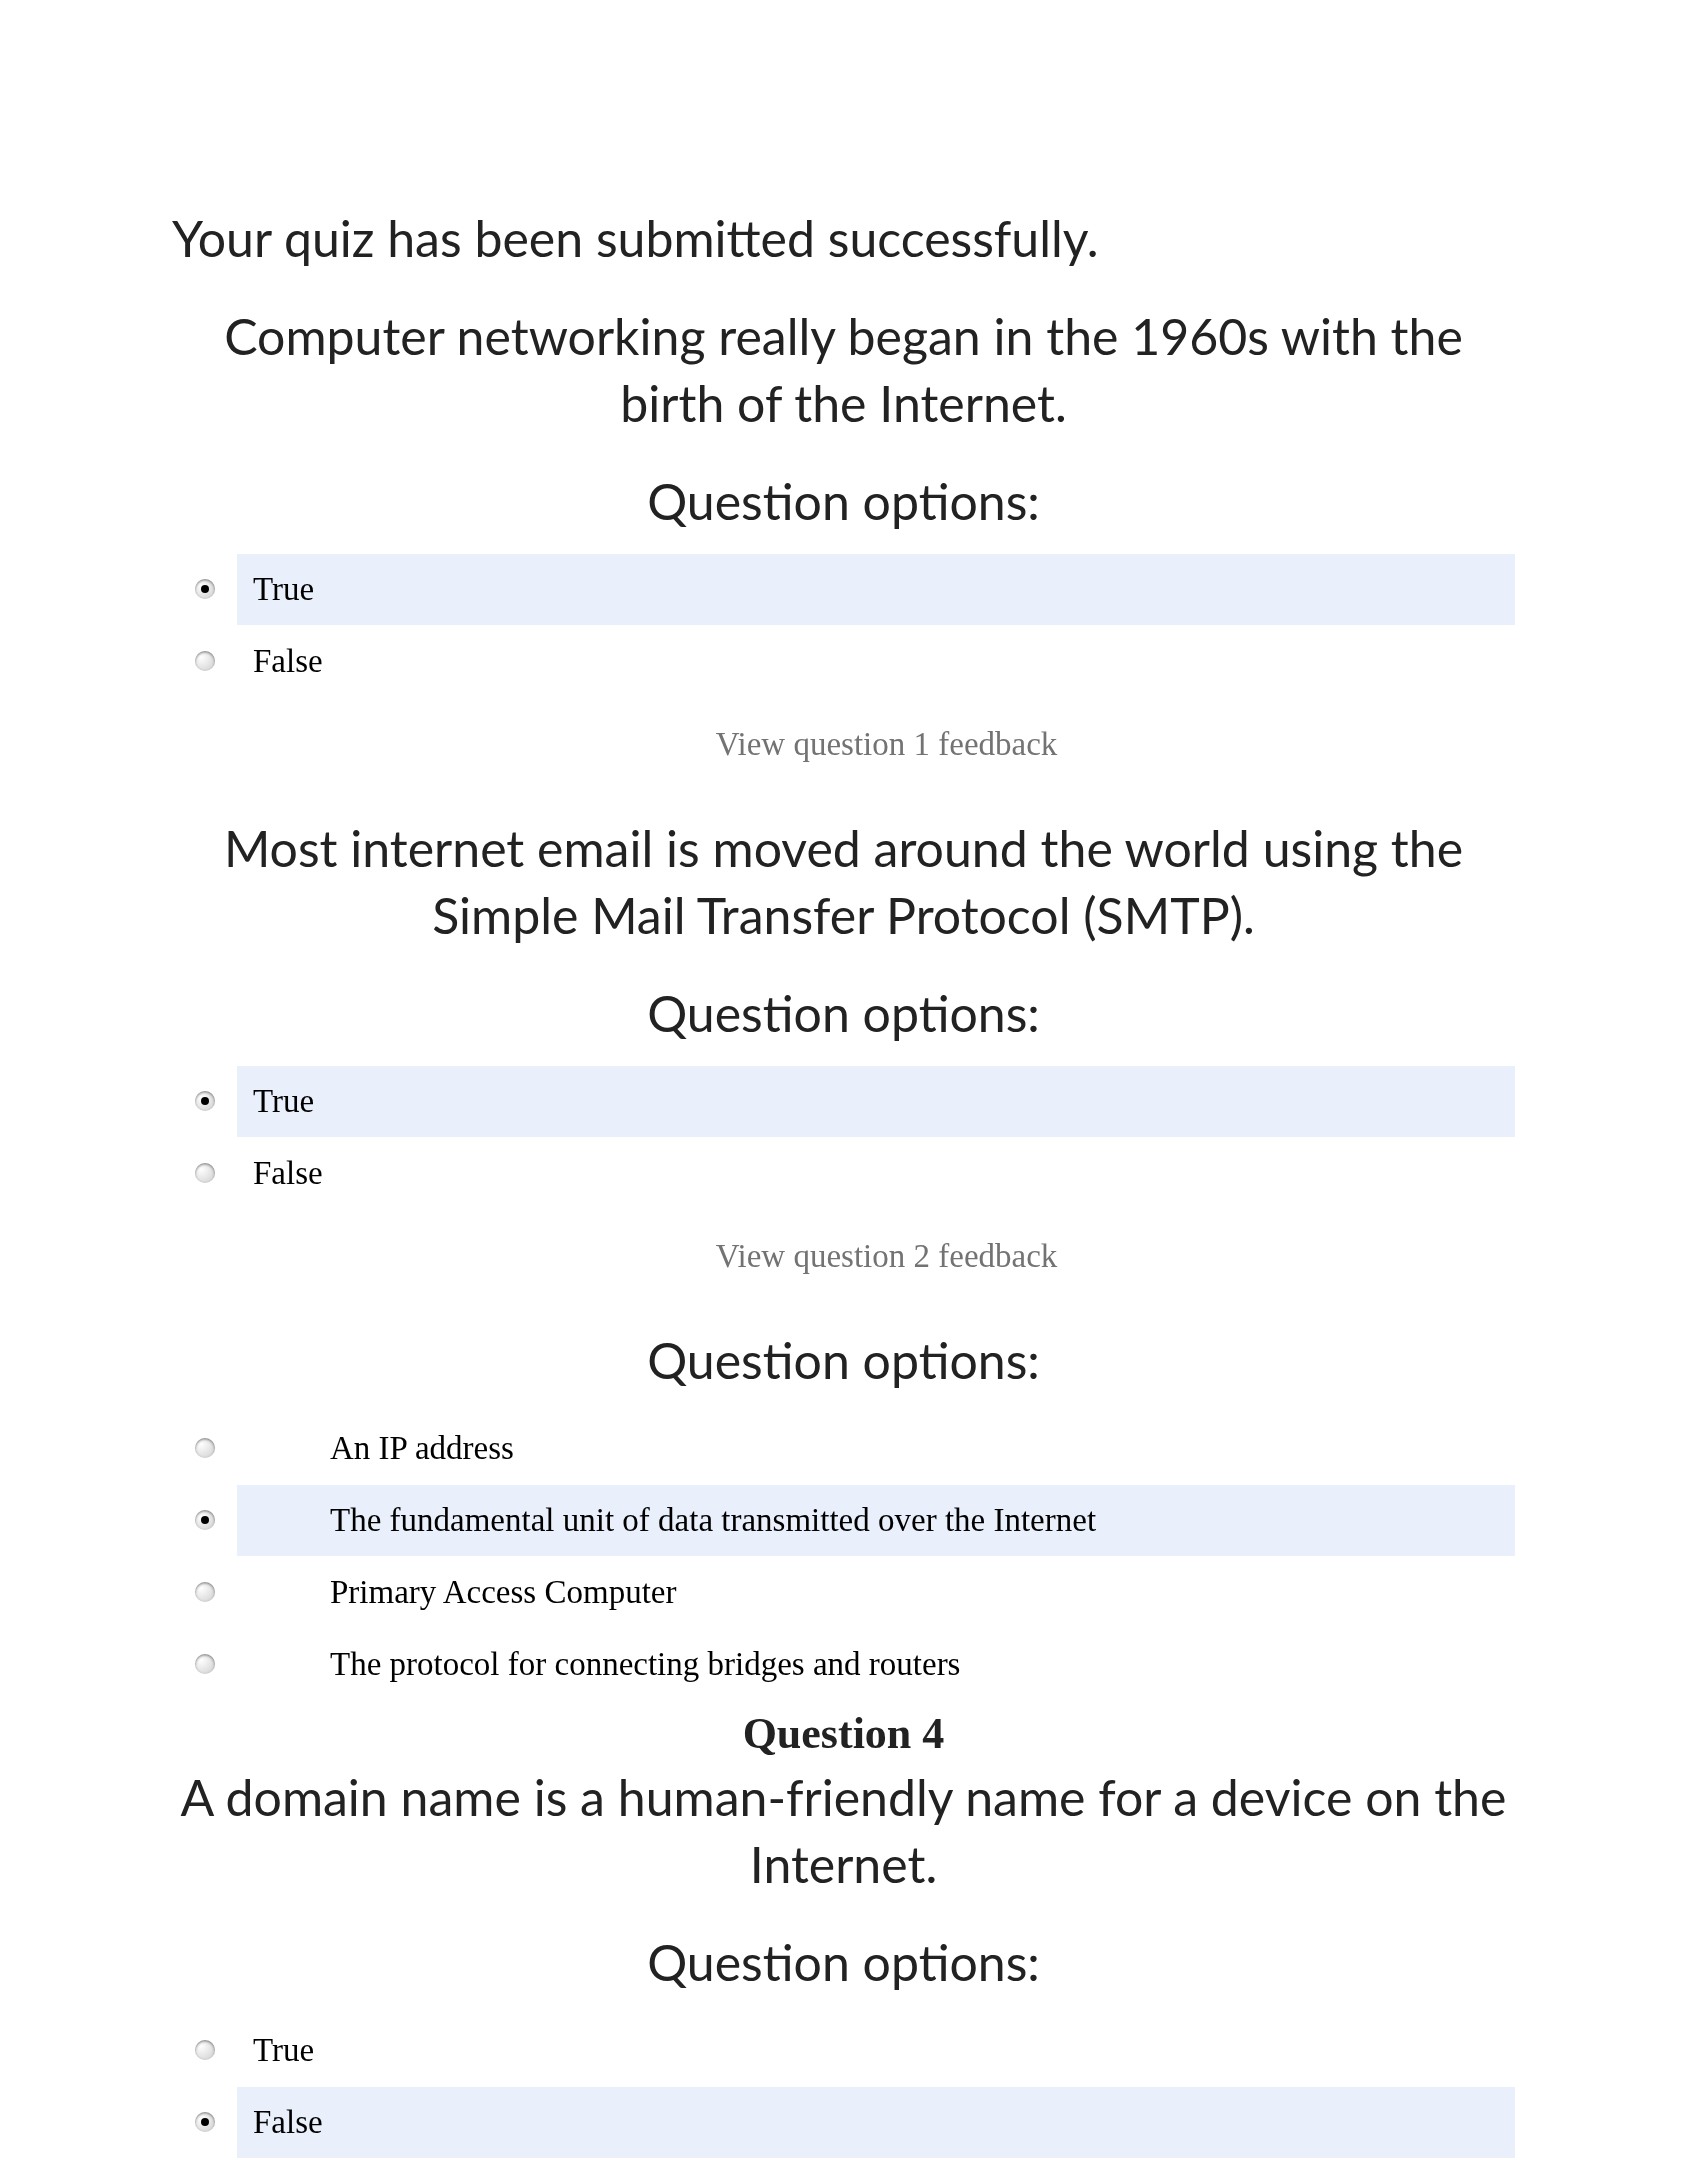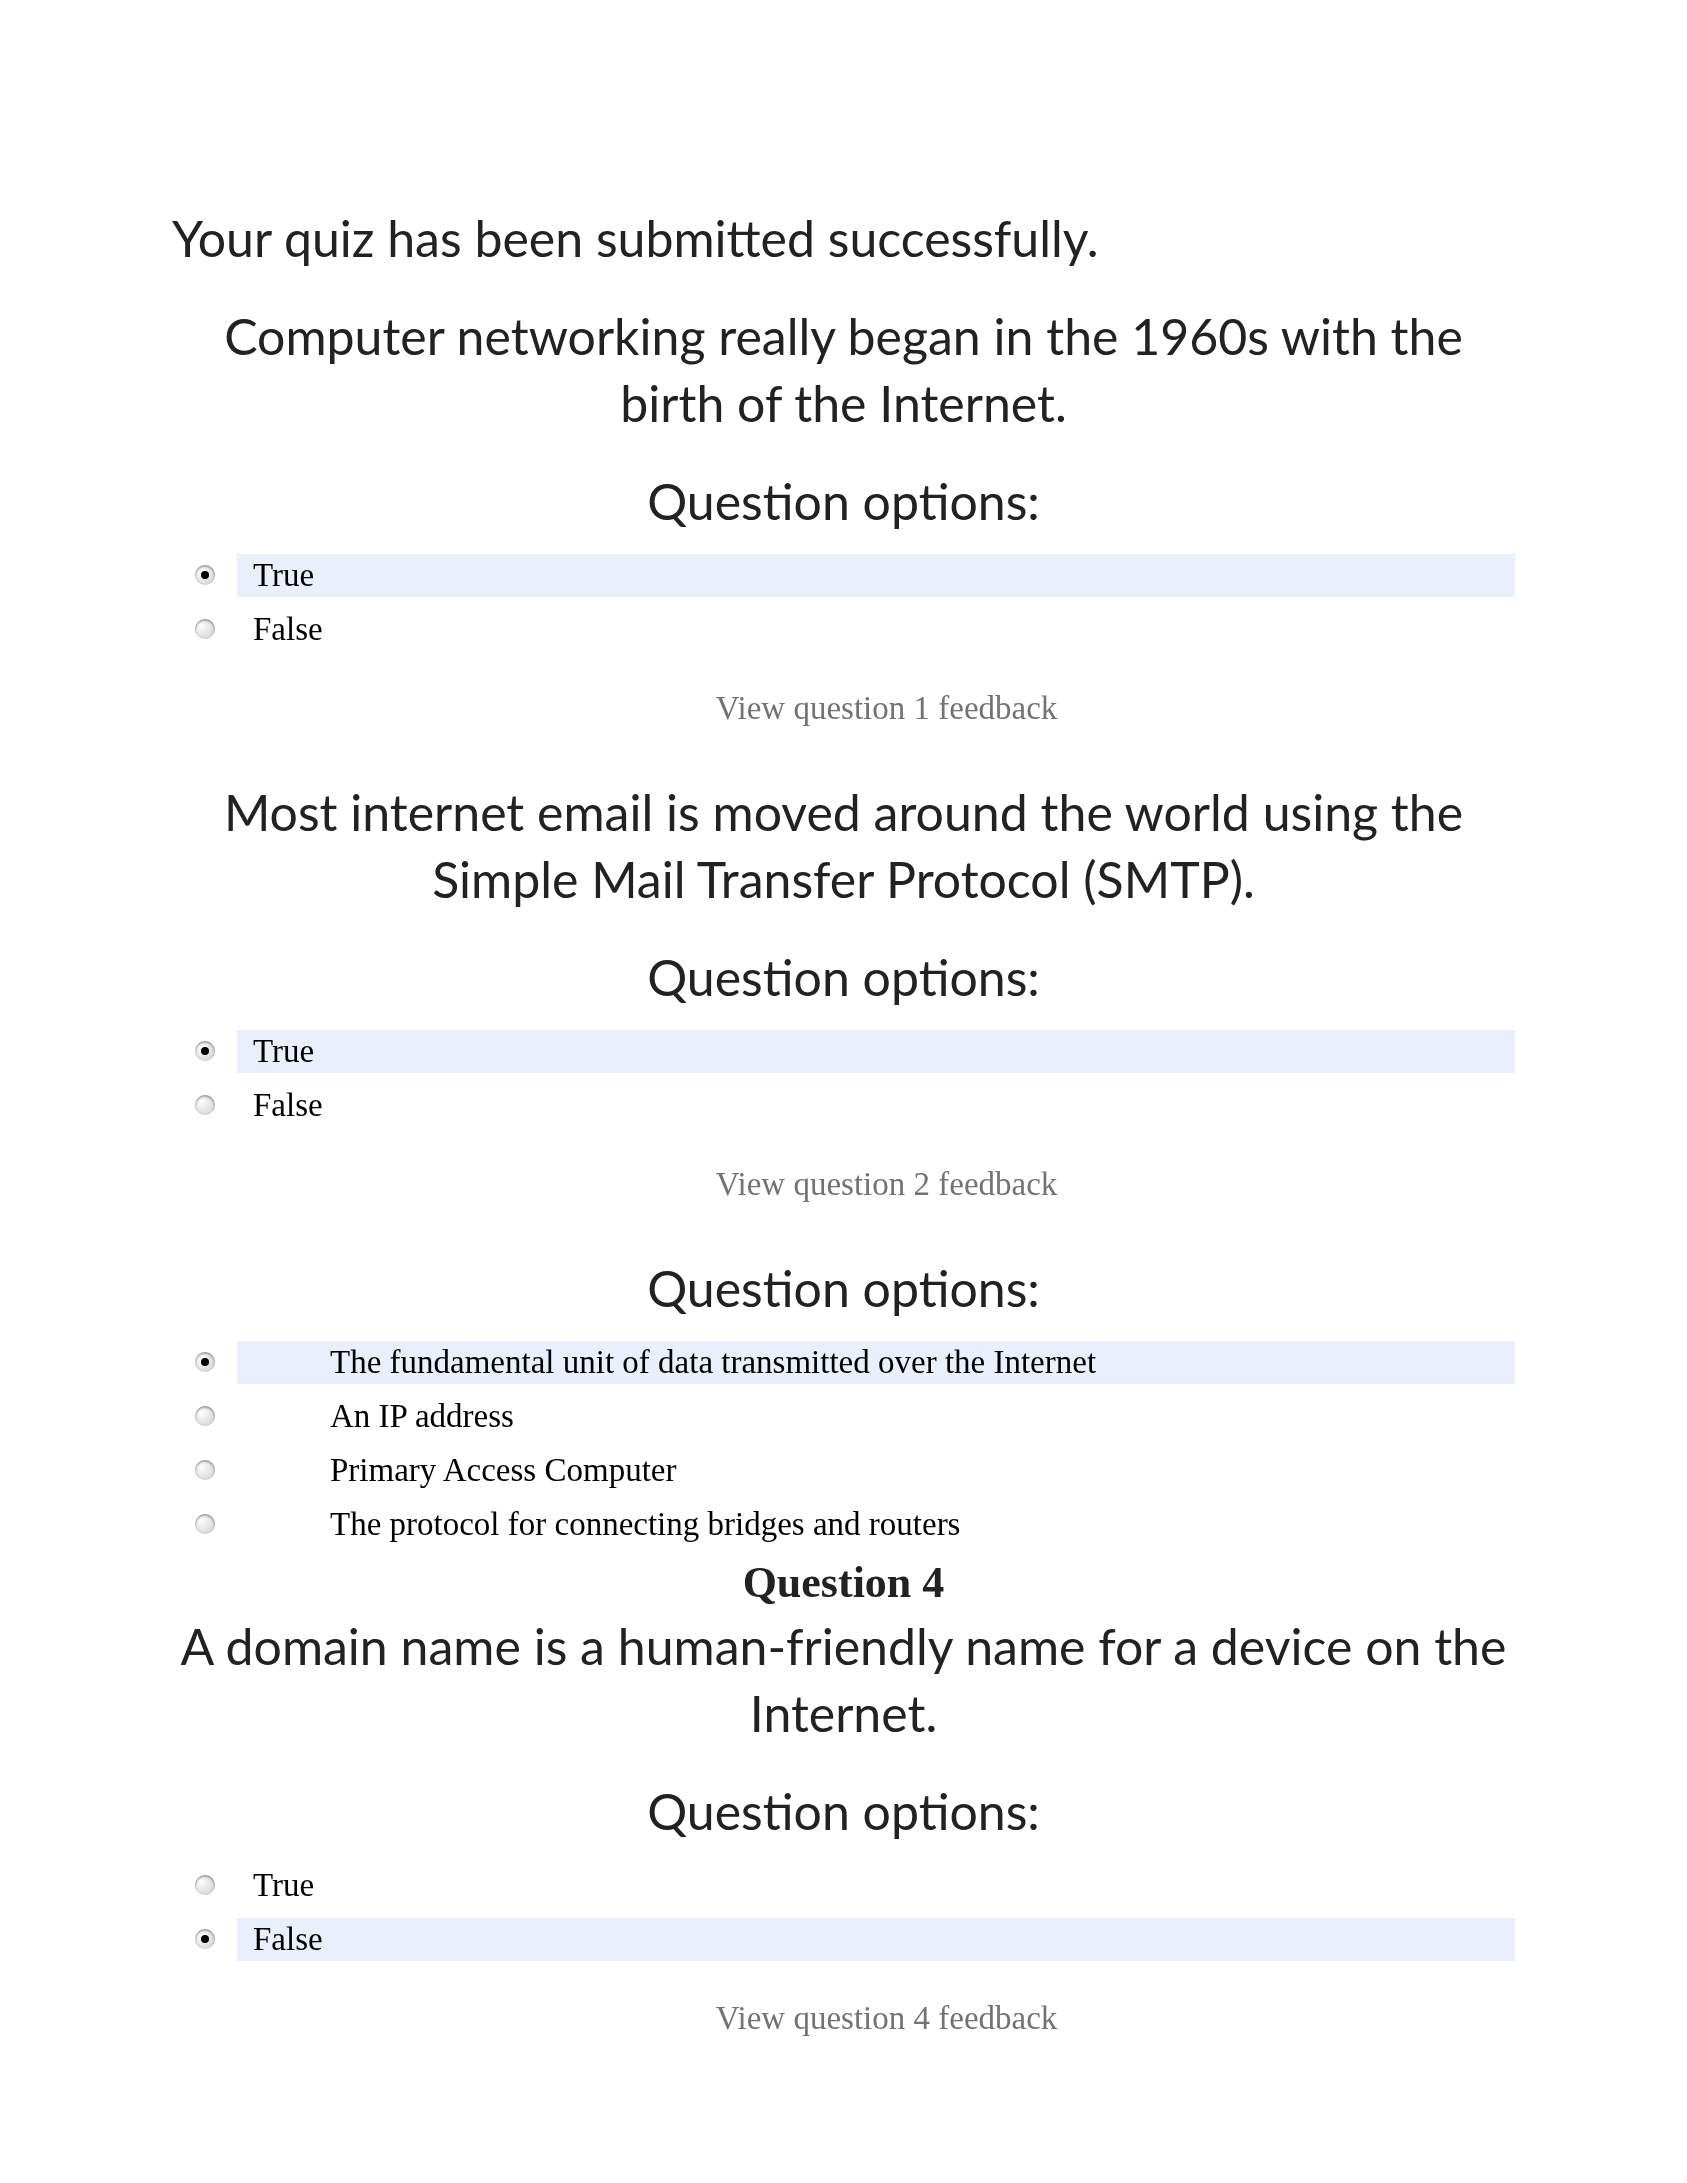--- a/index.html
+++ b/index.html
@@ -29,22 +29,22 @@
   }
   .q-header {
     font-family: "Times New Roman", Times, serif;
     font-weight: 700;
     font-size: 44px;
     margin: 0 0 5.3px 0;
   }
   .option-row {
     display: flex;
     align-items: center;
-    height: 43px;
-    margin-bottom: 11px;
+    height: 71px;
+    margin-bottom: 1px;
   }
   .option-row.selected {
     background: #e9f0fb;
   }
   .radio {
     flex: 0 0 65px;
     display: flex;
     justify-content: center;
     align-items: center;
     height: 100%;
@@ -136,33 +136,33 @@
         </span>
       <span class="option-text">False</span>
     </div>
 
     <a class="feedback">View question 2 feedback</a>
   </div>
 
   <div class="question" style="margin-bottom:8px">
     <p class="options-label">Question options:</p>
 
+    <div class="option-row">
+      <span class="radio">
+          <span class="radio-outer"></span>
+        </span>
+      <span class="option-text wide">An IP address</span>
+    </div>
     <div class="option-row selected">
       <span class="radio">
           <span class="radio-outer">
             <span class="dot"></span>
           </span>
         </span>
       <span class="option-text wide">The fundamental unit of data transmitted over the Internet</span>
-    </div>
-    <div class="option-row">
-      <span class="radio">
-          <span class="radio-outer"></span>
-        </span>
-      <span class="option-text wide">An IP address</span>
     </div>
     <div class="option-row">
       <span class="radio">
           <span class="radio-outer"></span>
         </span>
       <span class="option-text wide">Primary Access Computer</span>
     </div>
     <div class="option-row">
       <span class="radio">
           <span class="radio-outer"></span>

